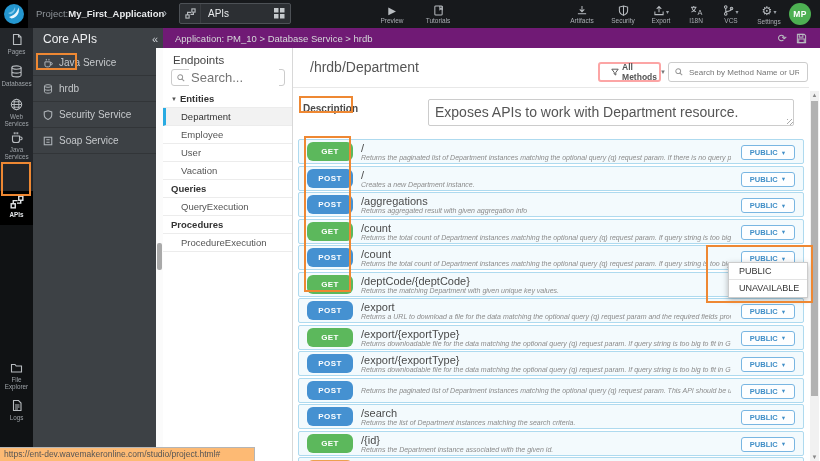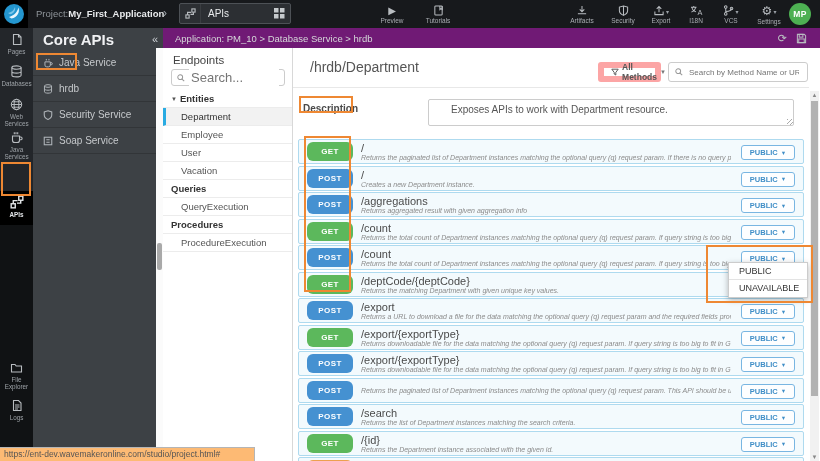--- a/index.html
+++ b/index.html
@@ -28,21 +28,21 @@
   
   .rail{position:absolute;left:0;top:28px;width:33px;height:433px;background:#101214;}
   .rail-top{position:absolute;left:0;top:0;width:33px;height:168px;background:#23262a;}
   .ritem{position:absolute;left:0;width:33px;display:flex;flex-direction:column;align-items:center;color:#b8bcc0;cursor:pointer;}
   .ritem .rlab{font-size:6.3px;color:#9ea3a8;text-align:center;line-height:7px;margin-top:2px;}
   .ritem.sel{background:#000;padding-top:4px;height:34px;}
 
   
   .core{position:absolute;left:33px;top:28px;width:130px;height:433px;background:#3d4145;}
   .core-head{height:22px;display:flex;align-items:center;padding:0 5px 0 10px;}
-  .core-title{flex:1;font-size:15px;font-weight:bold;color:#f0f1f3;}
+  .core-title{flex:1;font-size:12px;font-weight:normal;color:#f0f1f3;}
   .core-collapse{color:#cfd3d7;font-size:11px;line-height:11px;cursor:pointer;}
   .citem{height:26px;display:flex;align-items:center;gap:6px;padding-left:10px;font-size:10px;color:#c6c9cc;
          border-bottom:1px solid rgba(0,0,0,.18);cursor:pointer;}
   .citem .cic{display:flex;color:#aeb3b7;}
 
   
   .crumb{position:absolute;left:163px;top:28px;width:657px;height:20px;background:#701a75;display:flex;align-items:center;}
   .crumb-t{padding-left:12px;font-size:9.5px;color:#d5d7d9;flex:1;}
   .crumb-ic{display:flex;align-items:center;gap:9px;padding-right:13px;color:#b8bcc0;}
   .refresh{font-size:11px;line-height:11px;}
@@ -60,29 +60,29 @@
            border-bottom:1px solid #ececec;cursor:pointer;background:#fff;}
   .ep-item.sel{background:#f2f2f2;border-left:3px solid #29abe2;padding-left:15px;color:#333;}
 
   .gutter{position:absolute;left:156px;top:48px;width:7px;height:413px;background:#fbfbfb;}
   .gutter .thumb{position:absolute;left:1px;top:195px;width:5px;height:27px;background:#a9a9a9;border-radius:2px;}
 
   
   .main{position:absolute;left:293px;top:48px;width:527px;height:413px;background:#fff;overflow:hidden;}
   .m-head{position:absolute;left:0;top:0;width:516px;height:40px;border-bottom:1px solid #e8e8e8;}
   .m-title{position:absolute;left:17px;top:11px;font-size:14px;color:#555;}
-  .m-filter{position:absolute;left:305px;top:14px;width:63px;height:20px;border:6px solid #fca5a5;border-radius:3px;background:#fff;
+  .m-filter{position:absolute;left:305px;top:14px;width:63px;height:20px;border:2px solid #fca5a5;border-radius:3px;background:#fff;
             display:flex;align-items:center;justify-content:center;gap:3px;font-size:8.5px;color:#555;font-weight:bold;cursor:pointer;padding-left:18px;}
   .m-filter .fc{font-size:6px;color:#777;}
   .m-search{position:absolute;left:375px;top:14px;width:140px;height:20px;border:1px solid #ccc;border-radius:3px;
             display:flex;align-items:center;gap:4px;padding:0 6px;color:#999;}
   .m-search input{border:0;outline:0;width:100%;font-size:8px;color:#555;font-family:inherit;}
   .m-desc-label{position:absolute;left:10px;top:55px;font-size:10px;font-weight:bold;color:#4a4a4a;}
   .m-textarea{position:absolute;left:135px;top:51px;width:366px;height:27px;border:1px solid #ccc;border-radius:2px;
-              font-size:10px;color:#555;padding:4px 22px;resize:none;outline:none;font-family:inherit;overflow:hidden;}
+              font-size:14px;color:#555;padding:4px 6px;resize:none;outline:none;font-family:inherit;overflow:hidden;}
   .resize-grip{position:absolute;left:494px;top:71px;width:6px;height:6px;
                background:repeating-linear-gradient(135deg,#aaa 0 1px,transparent 1px 3px);}
 
   .mrows{position:absolute;left:5px;top:91px;width:506px;}
   .mrow{position:relative;height:25px;margin-bottom:1.5px;background:#f3fafd;border:1px solid #aedaef;border-radius:2px;}
   .badge{position:absolute;left:8px;top:2px;width:46px;height:19px;border-radius:6px;color:#fff;font-size:8px;font-weight:bold;
          letter-spacing:.4px;display:flex;align-items:center;justify-content:center;}
   .badge.get{background:#5cb85c;}
   .badge.post{background:#4591d1;}
   .badge.put{background:#eda04f;}

